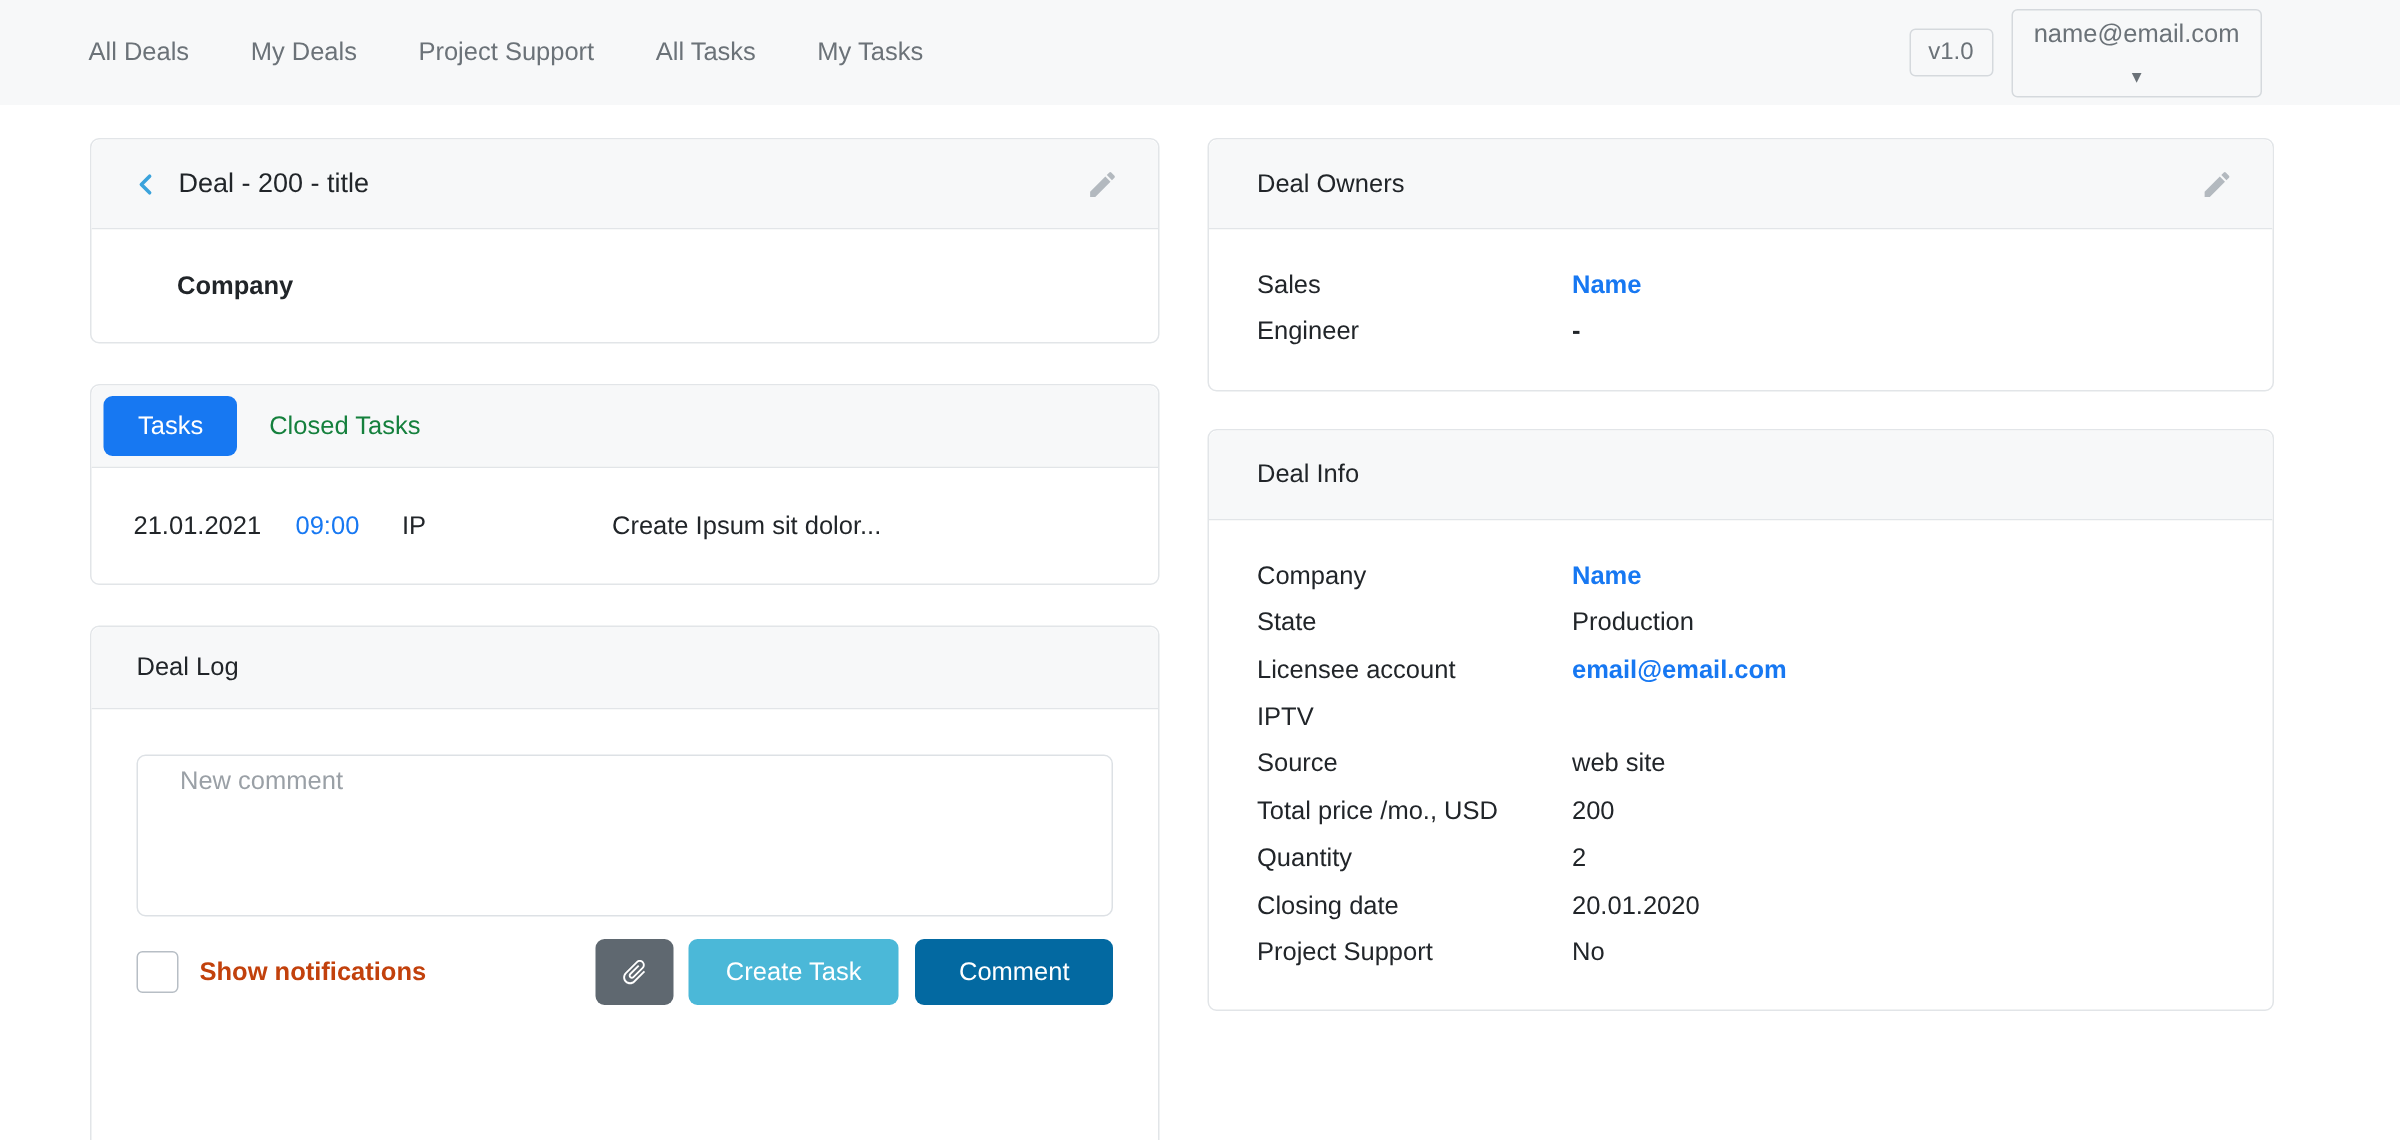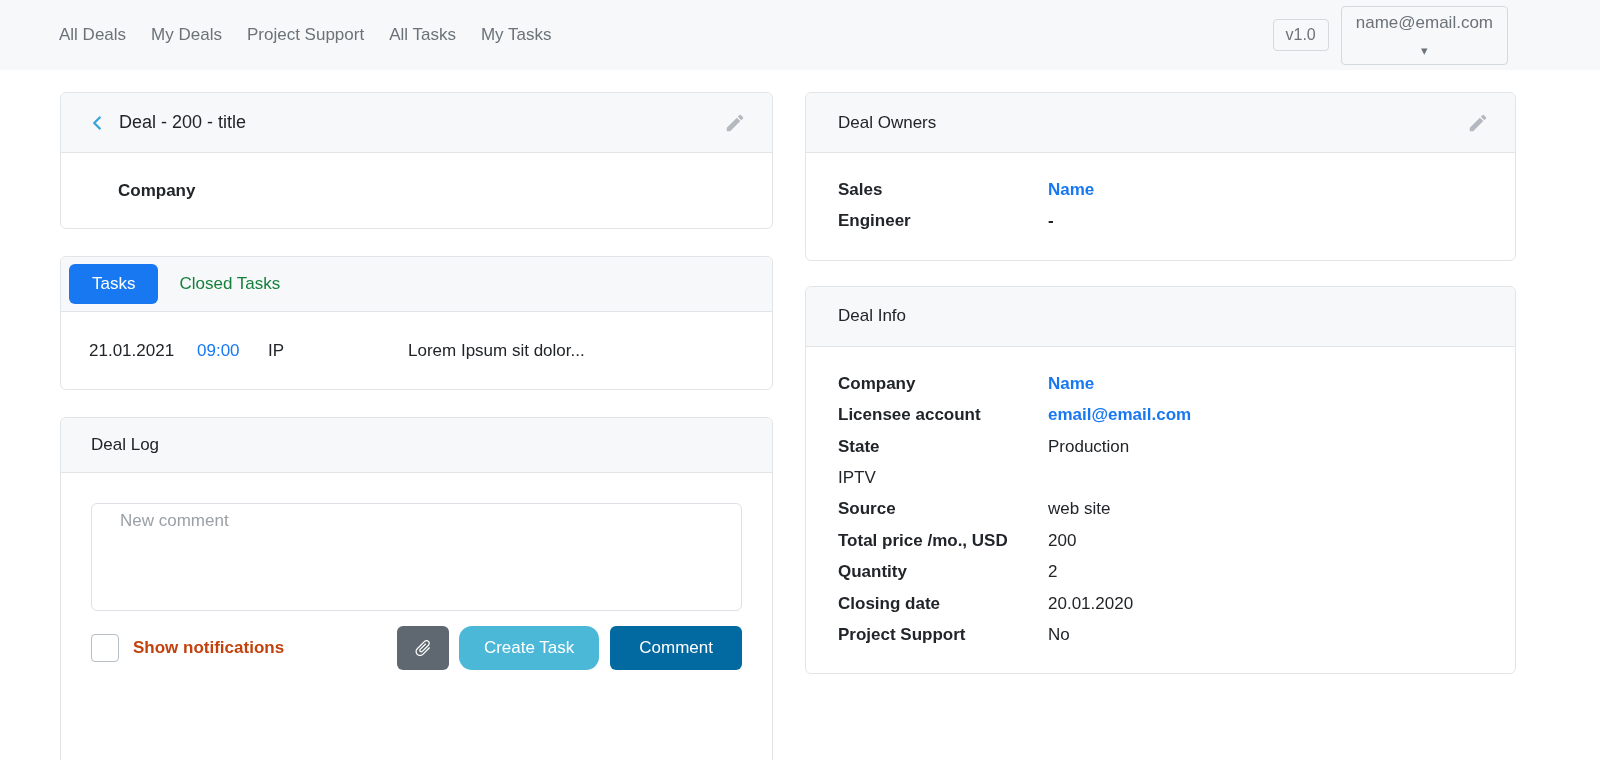--- a/index.html
+++ b/index.html
@@ -13,21 +13,21 @@
   }
 
   
   .navbar {
     height: 70px;
     background: #f7f8f9;
     display: flex;
     align-items: center;
     padding: 0 92px 0 59px;
   }
-  .nav-links { display: flex; gap: 25px; }
+  .nav-links { display: flex; gap: 41px; }
   .nav-link {
     color: #6b7278;
     text-decoration: none;
     cursor: pointer;
     white-space: nowrap;
   }
   .nav-right { margin-left: auto; display: flex; align-items: center; gap: 12px; }
   .version-badge {
     border: 1px solid #d5d9dd;
     border-radius: 4px;
@@ -144,30 +144,30 @@
     color: #fff;
     border-radius: 6px;
     height: 44px;
     cursor: pointer;
     display: inline-flex;
     align-items: center;
     justify-content: center;
   }
   .btn-attach { width: 52px; background: #5f6870; margin-left: auto; }
   .btn-attach svg { transform: rotate(45deg); }
-  .btn-create { background: #4bb8d8; padding: 0 25px; margin-left: 10px; border-radius: 13px; }
+  .btn-create { background: #4bb8d8; padding: 0 25px; margin-left: 10px; }
   .btn-comment { background: #0369a1; padding: 0 29px; margin-left: 11px; }
 
   
   .owners-card { margin-bottom: 25px; }
   .info-header { height: 60px; padding: 0 26px 0 32px; }
   .info-header .edit-btn { margin-left: auto; }
   .info-body { padding: 21px 32px 23px; }
   .info-row { display: flex; line-height: 31.4px; }
-  .info-label { width: 210px; flex: none; font-weight: 700; }
+  .info-label { width: 210px; flex: none; font-weight: 400; }
   .info-value { color: #212529; }
   .info-value.link { color: #1778f2; font-weight: 700; cursor: pointer; }
   .info-value.dash { font-weight: 700; }
 </style>
 </head>
 <body>
 
 <nav class="navbar">
   <div class="nav-links">
     <a class="nav-link">All Deals</a>
@@ -210,21 +210,21 @@
 
     <div class="card tasks-card">
       <div class="card-header tabs-header">
         <button class="tab-active">Tasks</button>
         <a class="tab-link">Closed Tasks</a>
       </div>
       <div class="task-row">
         <span class="t-date">21.01.2021</span>
         <span class="t-time">09:00</span>
         <span class="t-ip">IP</span>
-        <span class="t-desc">Lorem Ipsum sit dolor...</span>
+        <span class="t-desc">Create Ipsum sit dolor...</span>
       </div>
     </div>
 
     <div class="card deal-log-card">
       <div class="card-header deal-log-header">
         <span>Deal Log</span>
       </div>
       <div class="deal-log-body">
         <textarea class="comment-box" placeholder="New comment" style=""></textarea>
         <div class="log-controls">
@@ -269,28 +269,28 @@
     <div class="card info-card">
       <div class="card-header info-header">
         <span>Deal Info</span>
       </div>
       <div class="info-body">
         <div class="info-row">
           <span class="info-label">Company</span>
           <span class="info-value link">Name</span>
         </div>
         <div class="info-row">
+          <span class="info-label">State</span>
+          <span class="info-value">Production</span>
+        </div>
+        <div class="info-row">
           <span class="info-label">Licensee account</span>
           <span class="info-value link">email@email.com</span>
         </div>
         <div class="info-row">
-          <span class="info-label">State</span>
-          <span class="info-value">Production</span>
-        </div>
-        <div class="info-row">
           <span class="info-value">IPTV</span>
         </div>
         <div class="info-row">
           <span class="info-label">Source</span>
           <span class="info-value">web site</span>
         </div>
         <div class="info-row">
           <span class="info-label">Total price /mo., USD</span>
           <span class="info-value">200</span>
         </div>

